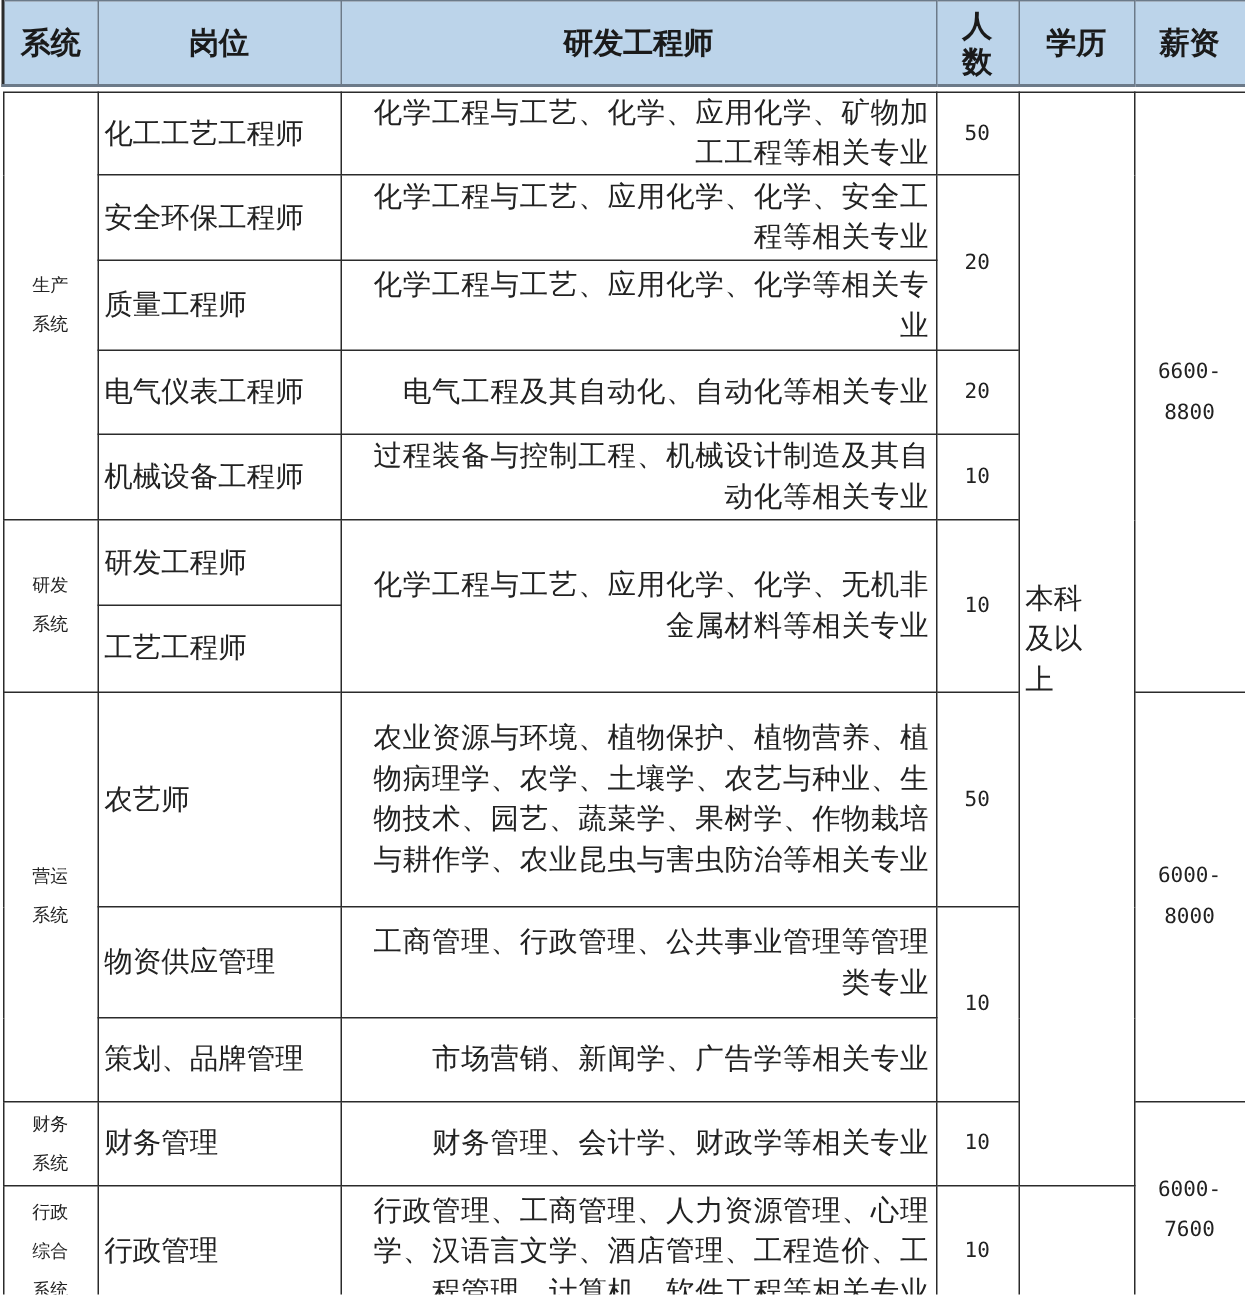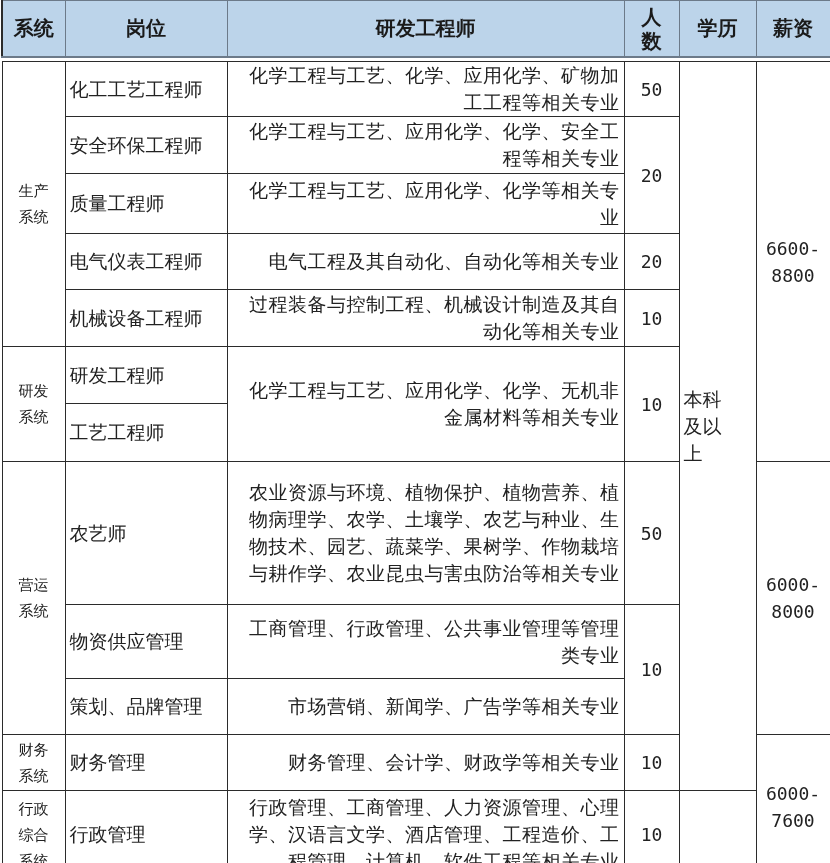--- a/index.html
+++ b/index.html
@@ -5,22 +5,22 @@
   html, body { margin: 0; padding: 0; background: #ffffff; }
   body { width: 830px; height: 863px; overflow: hidden; font-family: "DejaVu Sans", "Liberation Sans", sans-serif; color: #222; }
   .wrap { position: relative; width: 830px; height: 863px; }
   table { border-collapse: collapse; position: absolute; left: 1px; top: 0; table-layout: fixed; width: 828px; }
   td, th { border: 1.6px solid #2b2b2b; padding: 0 4px; font-size: 19px; line-height: 27px; vertical-align: middle; }
   thead th { background: #bcd4ea; font-weight: bold; font-size: 20px; text-align: center; color: #1a1a1a; height: 55px; border-bottom: 2px solid #5b8fd0; border-color: #6c7a89; }
   thead th.h-first { border-left: 2px solid #2b2b2b; }
   .gap td { height: 3px; padding: 0; border-left: none; border-right: none; border-top: 2px solid #5b8fd0; border-bottom: 1.6px solid #2b2b2b; background: #fff; }
   .c { }
   .l { text-align: right; padding-left: 6px; letter-spacing: 0.5px; }
-  .num { font-family: "DejaVu Sans Mono", "Liberation Mono", monospace; font-size: 18px; text-align: center; }
-  .sys { text-align: center; font-size: 15px; line-height: 26px; padding: 0 2px; }
+  .num { font-family: "DejaVu Sans Mono", "Liberation Mono", monospace; font-size: 14px; text-align: center; }
+  .sys { text-align: center; font-size: 12px; line-height: 26px; padding: 0 2px; font-family: Liberation Mono, monospace; }
   .count-h { line-height: 24px; }
 </style>
 </head>
 <body>
 
 <div class="wrap">
 <table>
   <colgroup>
     <col style="width:63px">
     <col style="width:162px">

